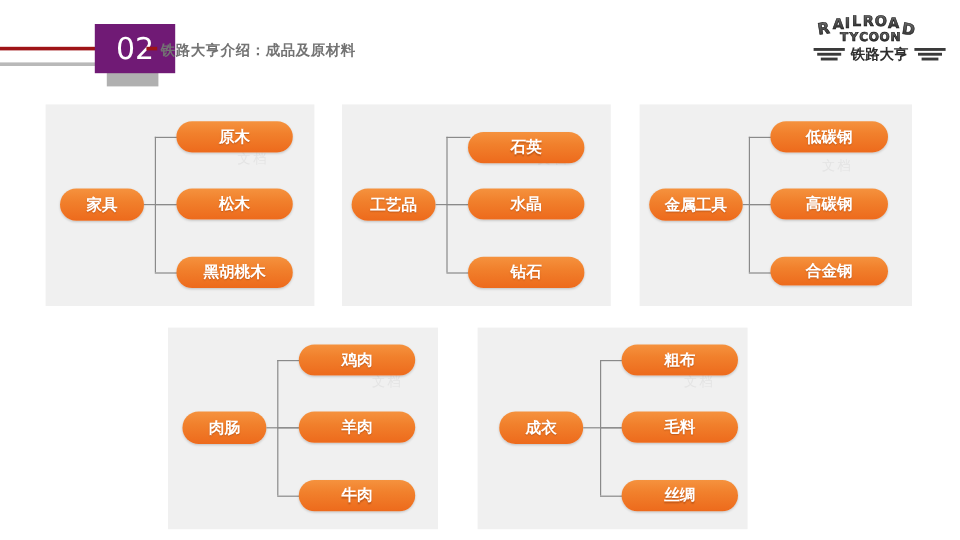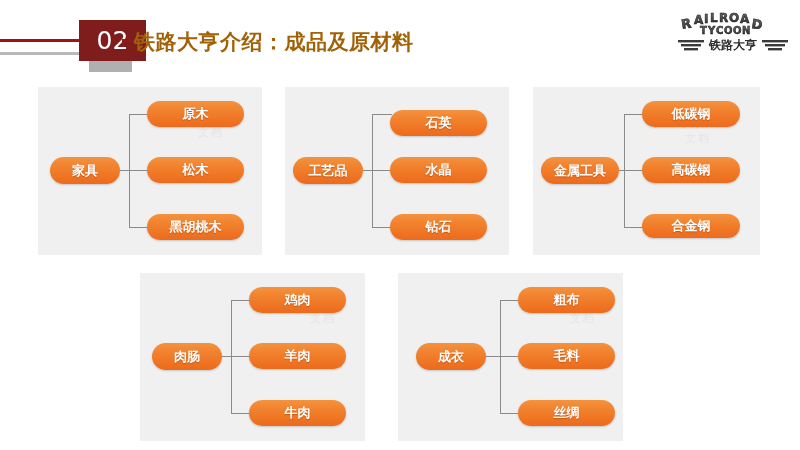--- a/index.html
+++ b/index.html
@@ -7,27 +7,27 @@
     width:800px;height:450px;background:#ffffff;
     font-family:"Liberation Sans","DejaVu Sans",sans-serif;
     overflow:hidden;position:relative;
   }
   .slide{position:absolute;inset:0;width:800px;height:450px;background:#fff;}
 
   
   .hdr-red-line{position:absolute;left:0;top:39px;width:80px;height:3px;background:#9e1316;}
   .hdr-gray-line{position:absolute;left:0;top:52px;width:80px;height:3px;background:#b9b9b9;}
   .hdr-shadow-box{position:absolute;left:89px;top:31px;width:43px;height:41px;background:#b0b0b0;}
-  .hdr-num-box{position:absolute;left:79px;top:20px;width:67px;height:41px;background:#7f1d1d;
+  .hdr-num-box{position:absolute;left:79px;top:20px;width:67px;height:41px;background:#701a75;
     display:flex;align-items:center;justify-content:center;}
   .hdr-num{color:#ffffff;font-size:25px;font-weight:400;letter-spacing:0px;line-height:1;
     font-family:"DejaVu Sans",sans-serif;}
   .hdr-red-stub{position:absolute;left:122px;top:39px;width:9px;height:3px;background:#9e1316;}
   .hdr-title{position:absolute;left:134px;top:29px;height:26px;display:flex;align-items:center;
-    font-size:21px;font-weight:bold;color:#a16207;letter-spacing:.5px;white-space:nowrap;}
+    font-size:12px;font-weight:bold;color:#737373;letter-spacing:.5px;white-space:nowrap;}
 
   
   .logo{position:absolute;left:672px;top:12px;width:122px;height:46px;}
   .logo svg{display:block;}
 
   
   .card{position:absolute;background:#f0f0f0;}
   .wm{position:absolute;color:#e4e4e4;font-size:11px;letter-spacing:2px;user-select:none;}
 
   

